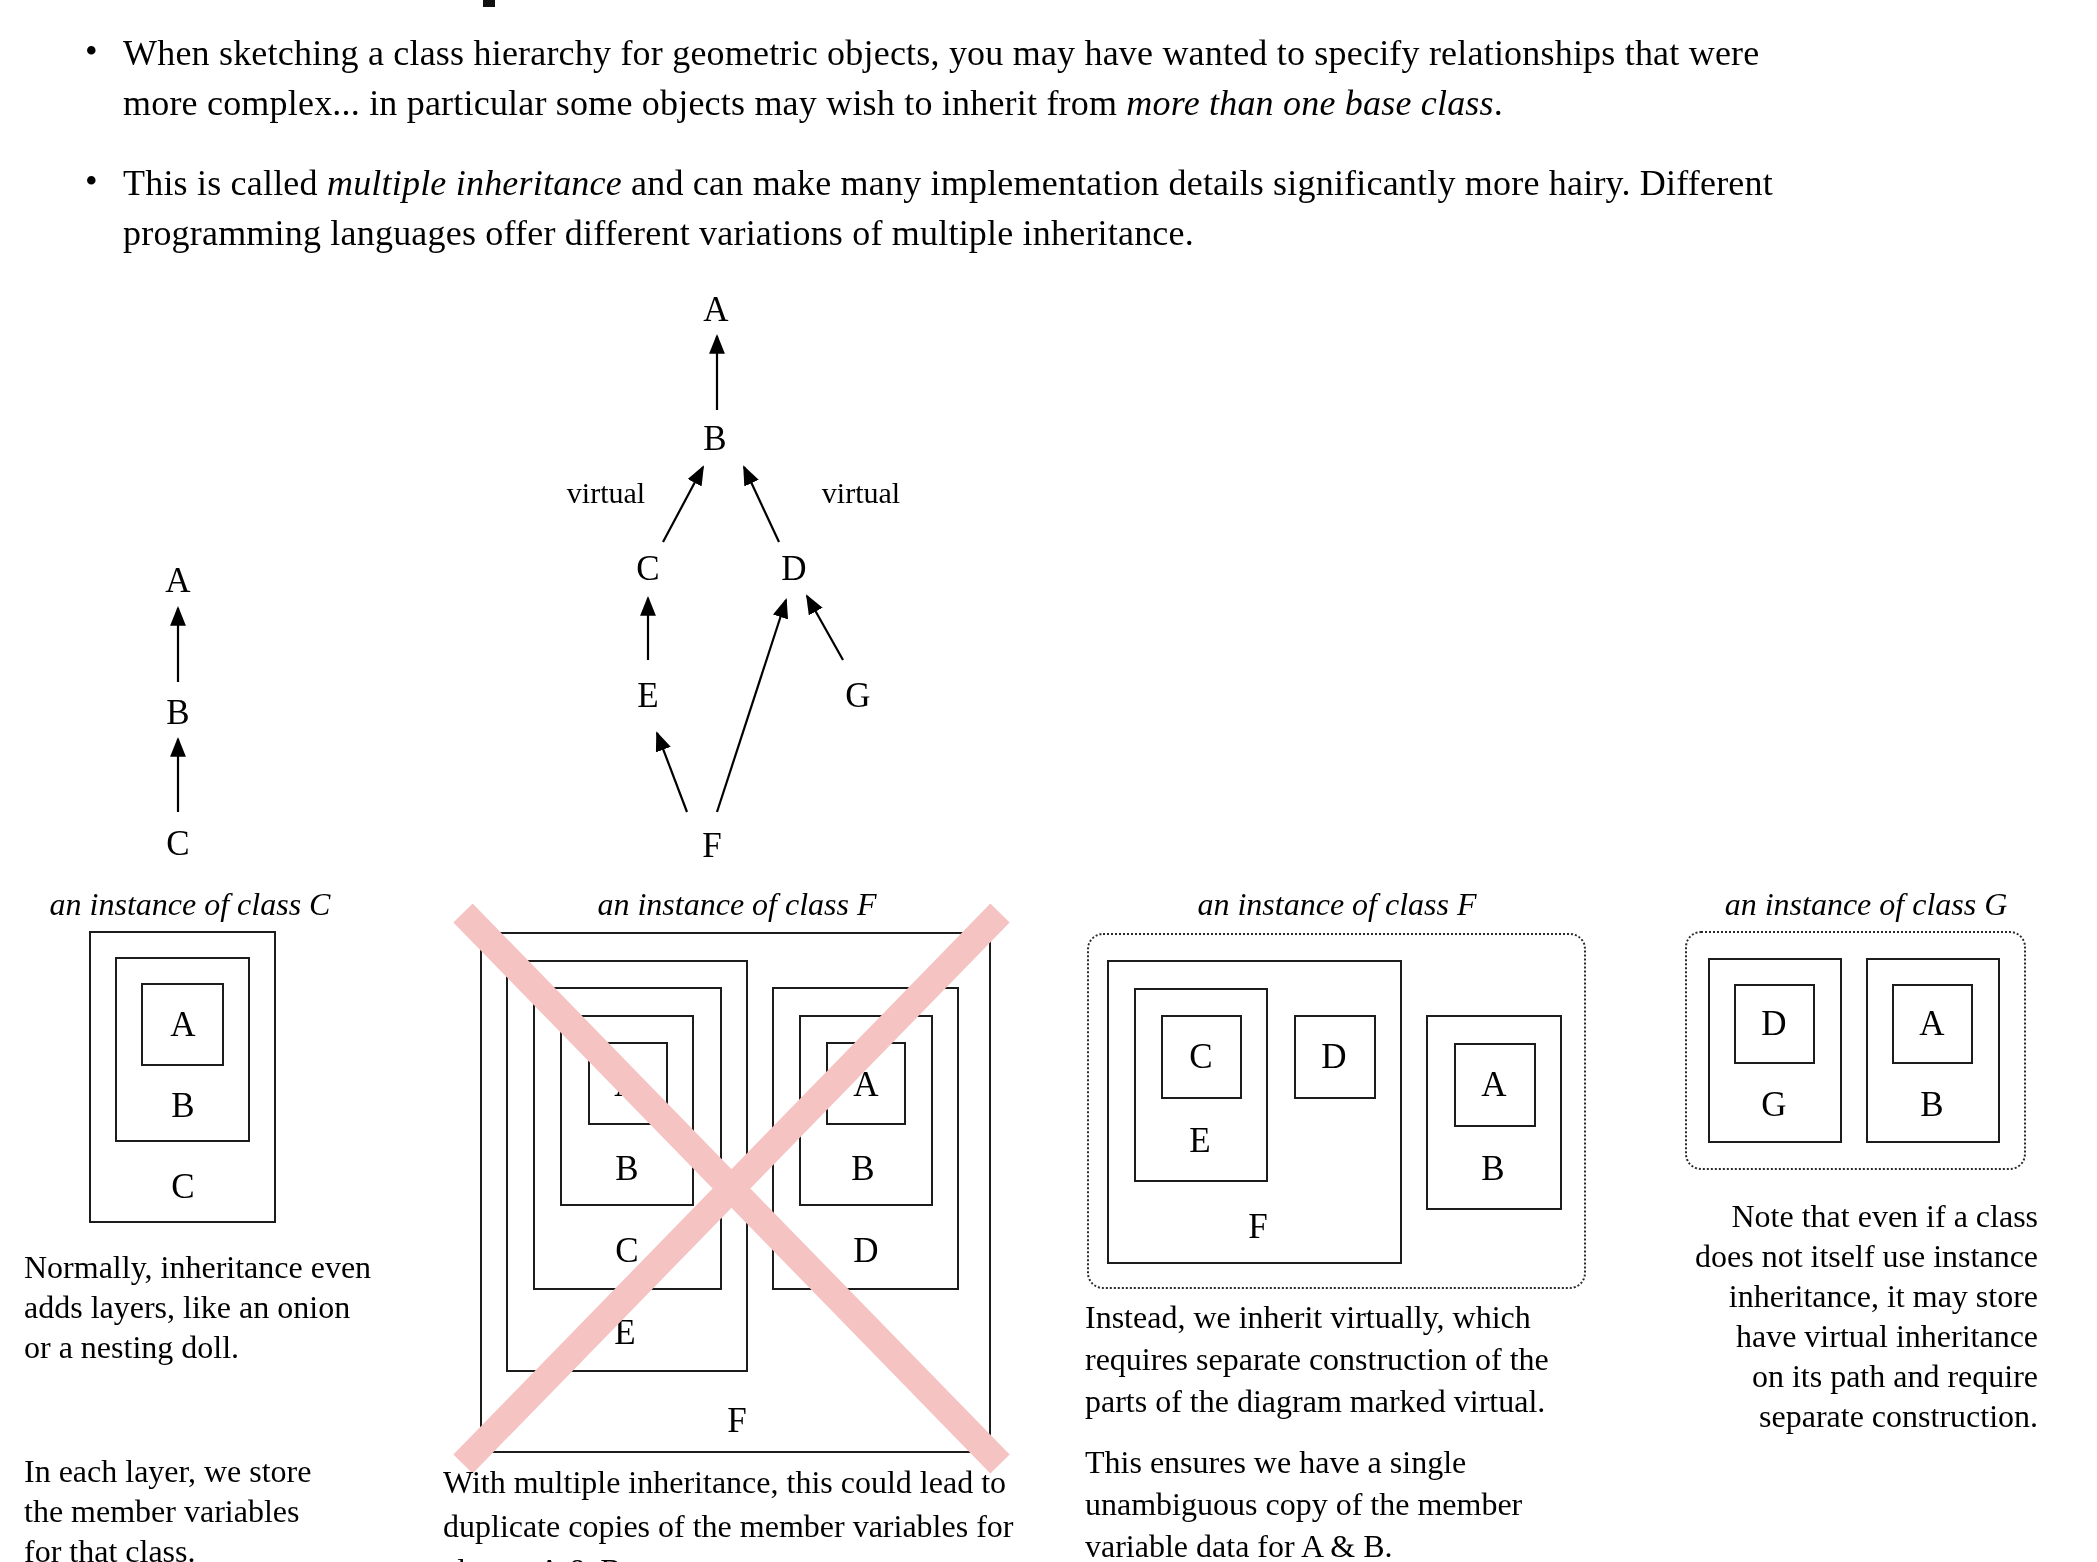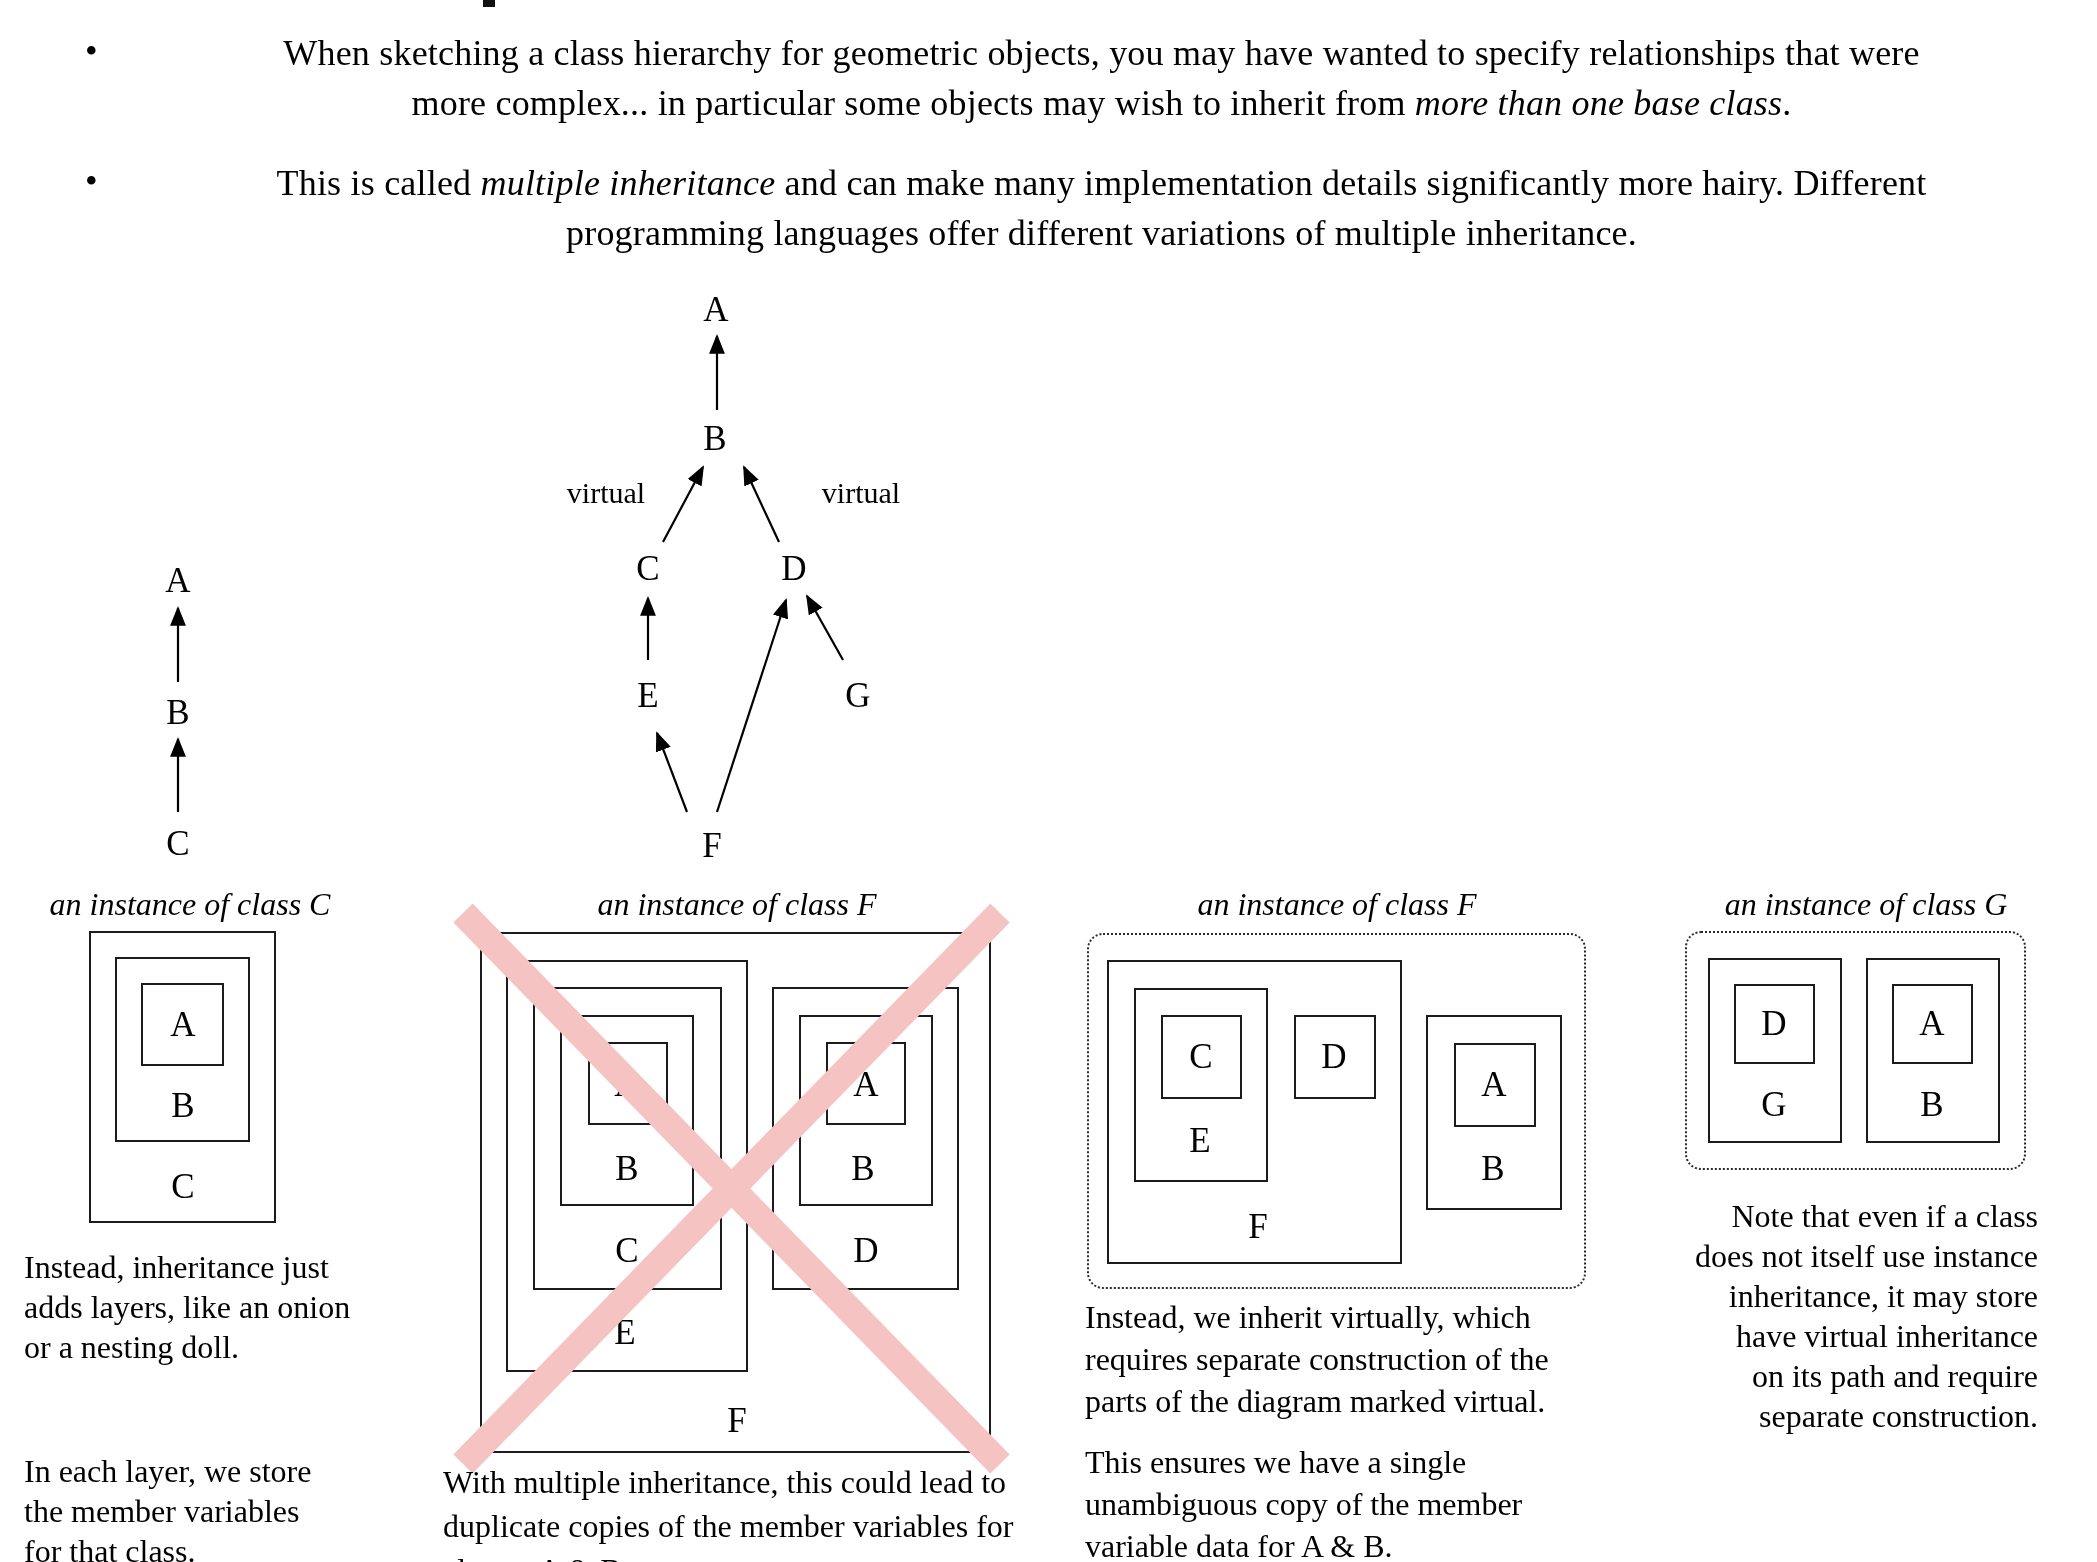--- a/index.html
+++ b/index.html
@@ -2,21 +2,21 @@
 <html><head>
 <meta charset="utf-8">
 <style>
   html,body{margin:0;padding:0;background:#fff;}
   .page{position:relative;width:2097px;height:1562px;background:#ffffff;
         font-family:"Liberation Serif",serif;color:#000;overflow:hidden;}
   .abs{position:absolute;}
   
   .bullet{position:absolute;left:85px;width:1995px;font-size:36px;line-height:50px;letter-spacing:0.2px;}
   .bullet .marker{position:absolute;left:0;top:-2px;}
-  .bullet .btxt{display:block;padding-left:38px;text-align:center;}
+  .bullet .btxt{display:block;padding-left:38px;}
   .it{font-style:italic;}
   
   .box{position:absolute;border:2px solid #1c1c1c;box-sizing:border-box;background:transparent;}
   .dotted{position:absolute;border:2px dotted #2a2a2a;border-radius:16px;box-sizing:border-box;}
   .lbl{position:absolute;transform:translate(-50%,-50%);font-size:35px;line-height:1;white-space:nowrap;}
   .icap{position:absolute;transform:translateX(-50%);font-style:italic;font-size:32px;line-height:1;white-space:nowrap;}
   
   .cap{position:absolute;font-size:32px;}
   .cap .ln{white-space:nowrap;}
   .lh40 .ln{line-height:40px;}
@@ -141,21 +141,21 @@
     <div class="box" style="left:1734px;top:984px;width:81px;height:80px;"></div>
     <div class="box" style="left:1866px;top:958px;width:134px;height:185px;"></div>
     <div class="box" style="left:1892px;top:984px;width:81px;height:80px;"></div>
     <div class="lbl" style="left:1774px;top:1023px;">D</div>
     <div class="lbl" style="left:1774px;top:1104px;">G</div>
     <div class="lbl" style="left:1932px;top:1023px;">A</div>
     <div class="lbl" style="left:1932px;top:1104px;">B</div>
   </div>
 
   <div class="cap lh40" style="left:24px;top:1247px;">
-    <div class="ln">Instead, inheritance just</div>
+    <div class="ln">Normally, inheritance even</div>
     <div class="ln">adds layers, like an onion</div>
     <div class="ln">or a nesting doll.</div>
   </div>
   <div class="cap lh40" style="left:24px;top:1451px;">
     <div class="ln">In each layer, we store</div>
     <div class="ln">the member variables</div>
     <div class="ln">for that class.</div>
   </div>
 
   <div class="cap lh44" style="left:443px;top:1460px;">

